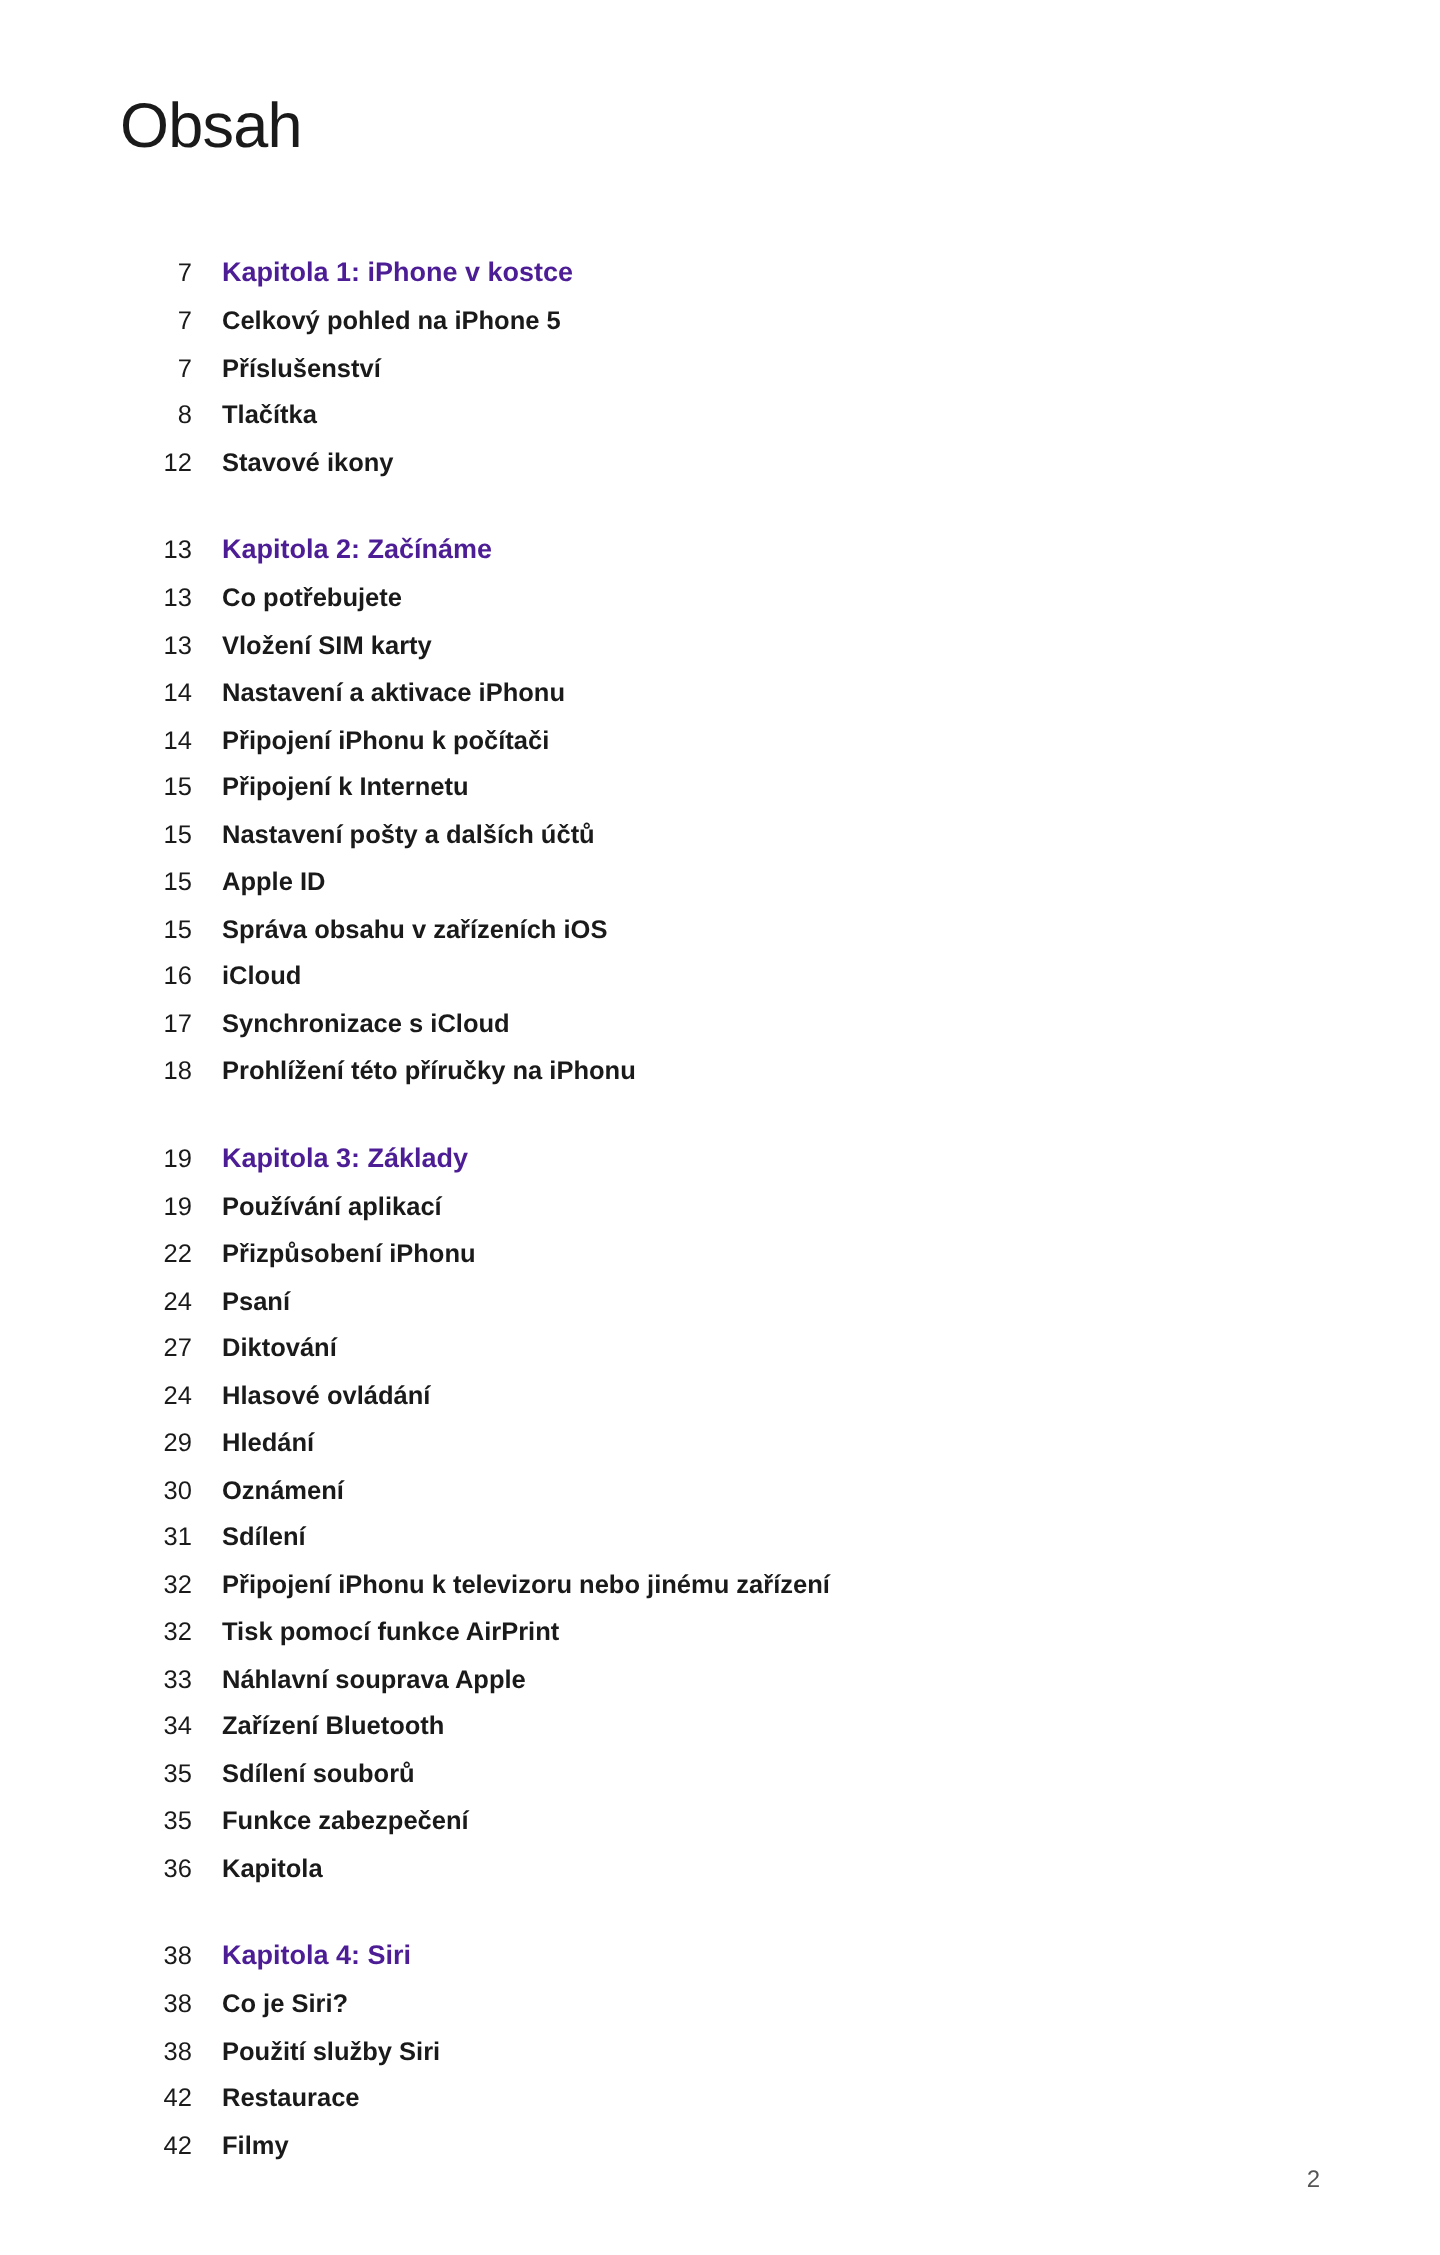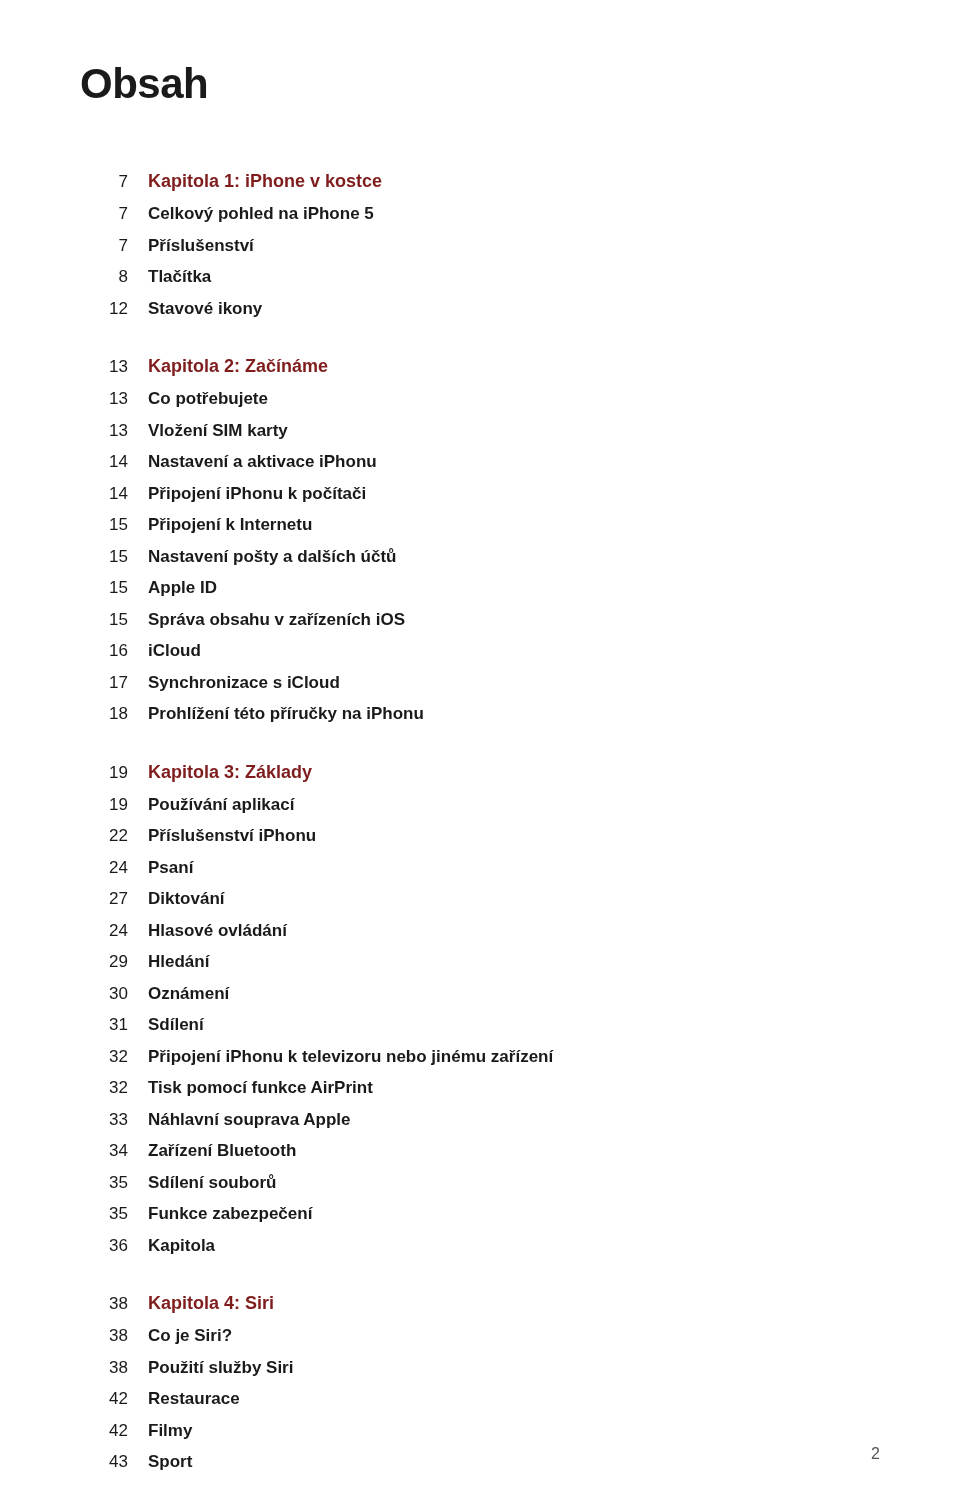--- a/index.html
+++ b/index.html
@@ -12,21 +12,21 @@
       background: #ffffff;
       font-family: 'Helvetica Neue', Helvetica, Arial, sans-serif;
       color: #1a1a1a;
       width: 960px;
       min-height: 1503px;
       padding: 60px 80px 60px 80px;
     }
 
     .page-title {
       font-size: 42px;
-      font-weight: 700;
+      font-weight: 400;
       color: #1a1a1a;
       margin-bottom: 60px;
       letter-spacing: -0.5px;
     }
 
     .toc-section {
       margin-bottom: 32px;
     }
 
     .toc-row {
@@ -48,21 +48,21 @@
       font-weight: 400;
     }
 
     .toc-item-label {
       font-size: 17px;
       color: #1a1a1a;
       font-weight: 700;
     }
 
     .toc-item-label.chapter-heading {
-      color: #7f1d1d;
+      color: #4c1d95;
       font-weight: 700;
       font-size: 18px;
     }
 
     .page-number-indicator {
       position: fixed;
       bottom: 40px;
       right: 80px;
       font-size: 16px;
       color: #555;
@@ -150,21 +150,21 @@
       <div class="toc-row">
         <span class="toc-page-number">19</span>
         <span class="toc-item-label chapter-heading">Kapitola 3: Základy</span>
       </div>
       <div class="toc-row">
         <span class="toc-page-number">19</span>
         <span class="toc-item-label">Používání aplikací</span>
       </div>
       <div class="toc-row">
         <span class="toc-page-number">22</span>
-        <span class="toc-item-label">Příslušenství iPhonu</span>
+        <span class="toc-item-label">Přizpůsobení iPhonu</span>
       </div>
       <div class="toc-row">
         <span class="toc-page-number">24</span>
         <span class="toc-item-label">Psaní</span>
       </div>
       <div class="toc-row">
         <span class="toc-page-number">27</span>
         <span class="toc-item-label">Diktování</span>
       </div>
       <div class="toc-row">
@@ -226,20 +226,16 @@
         <span class="toc-item-label">Použití služby Siri</span>
       </div>
       <div class="toc-row">
         <span class="toc-page-number">42</span>
         <span class="toc-item-label">Restaurace</span>
       </div>
       <div class="toc-row">
         <span class="toc-page-number">42</span>
         <span class="toc-item-label">Filmy</span>
       </div>
-      <div class="toc-row">
-        <span class="toc-page-number">43</span>
-        <span class="toc-item-label">Sport</span>
-      </div>
     </div>
   </div>
 
 <div class="page-number-indicator">2</div>
 
 </body></html>

